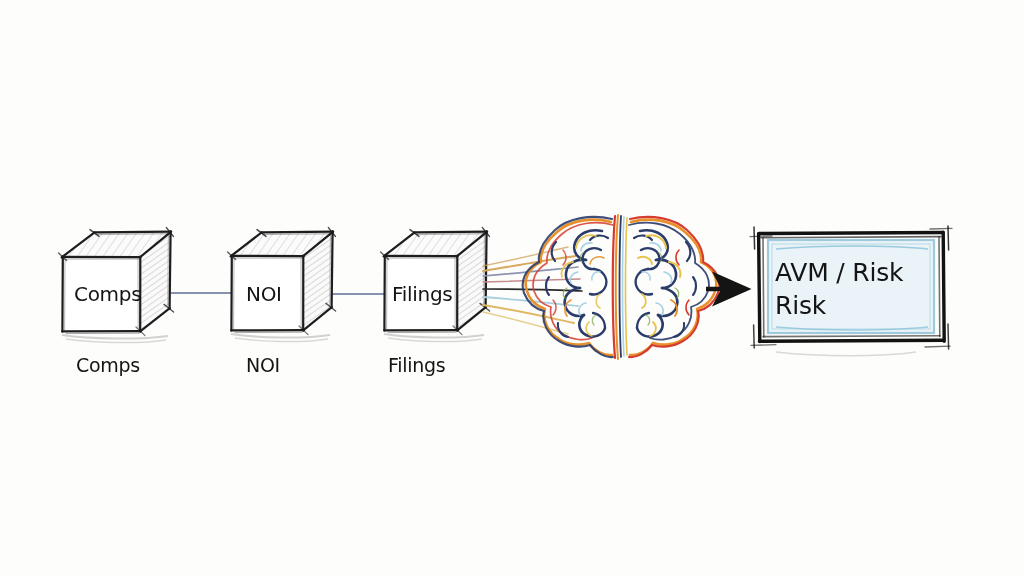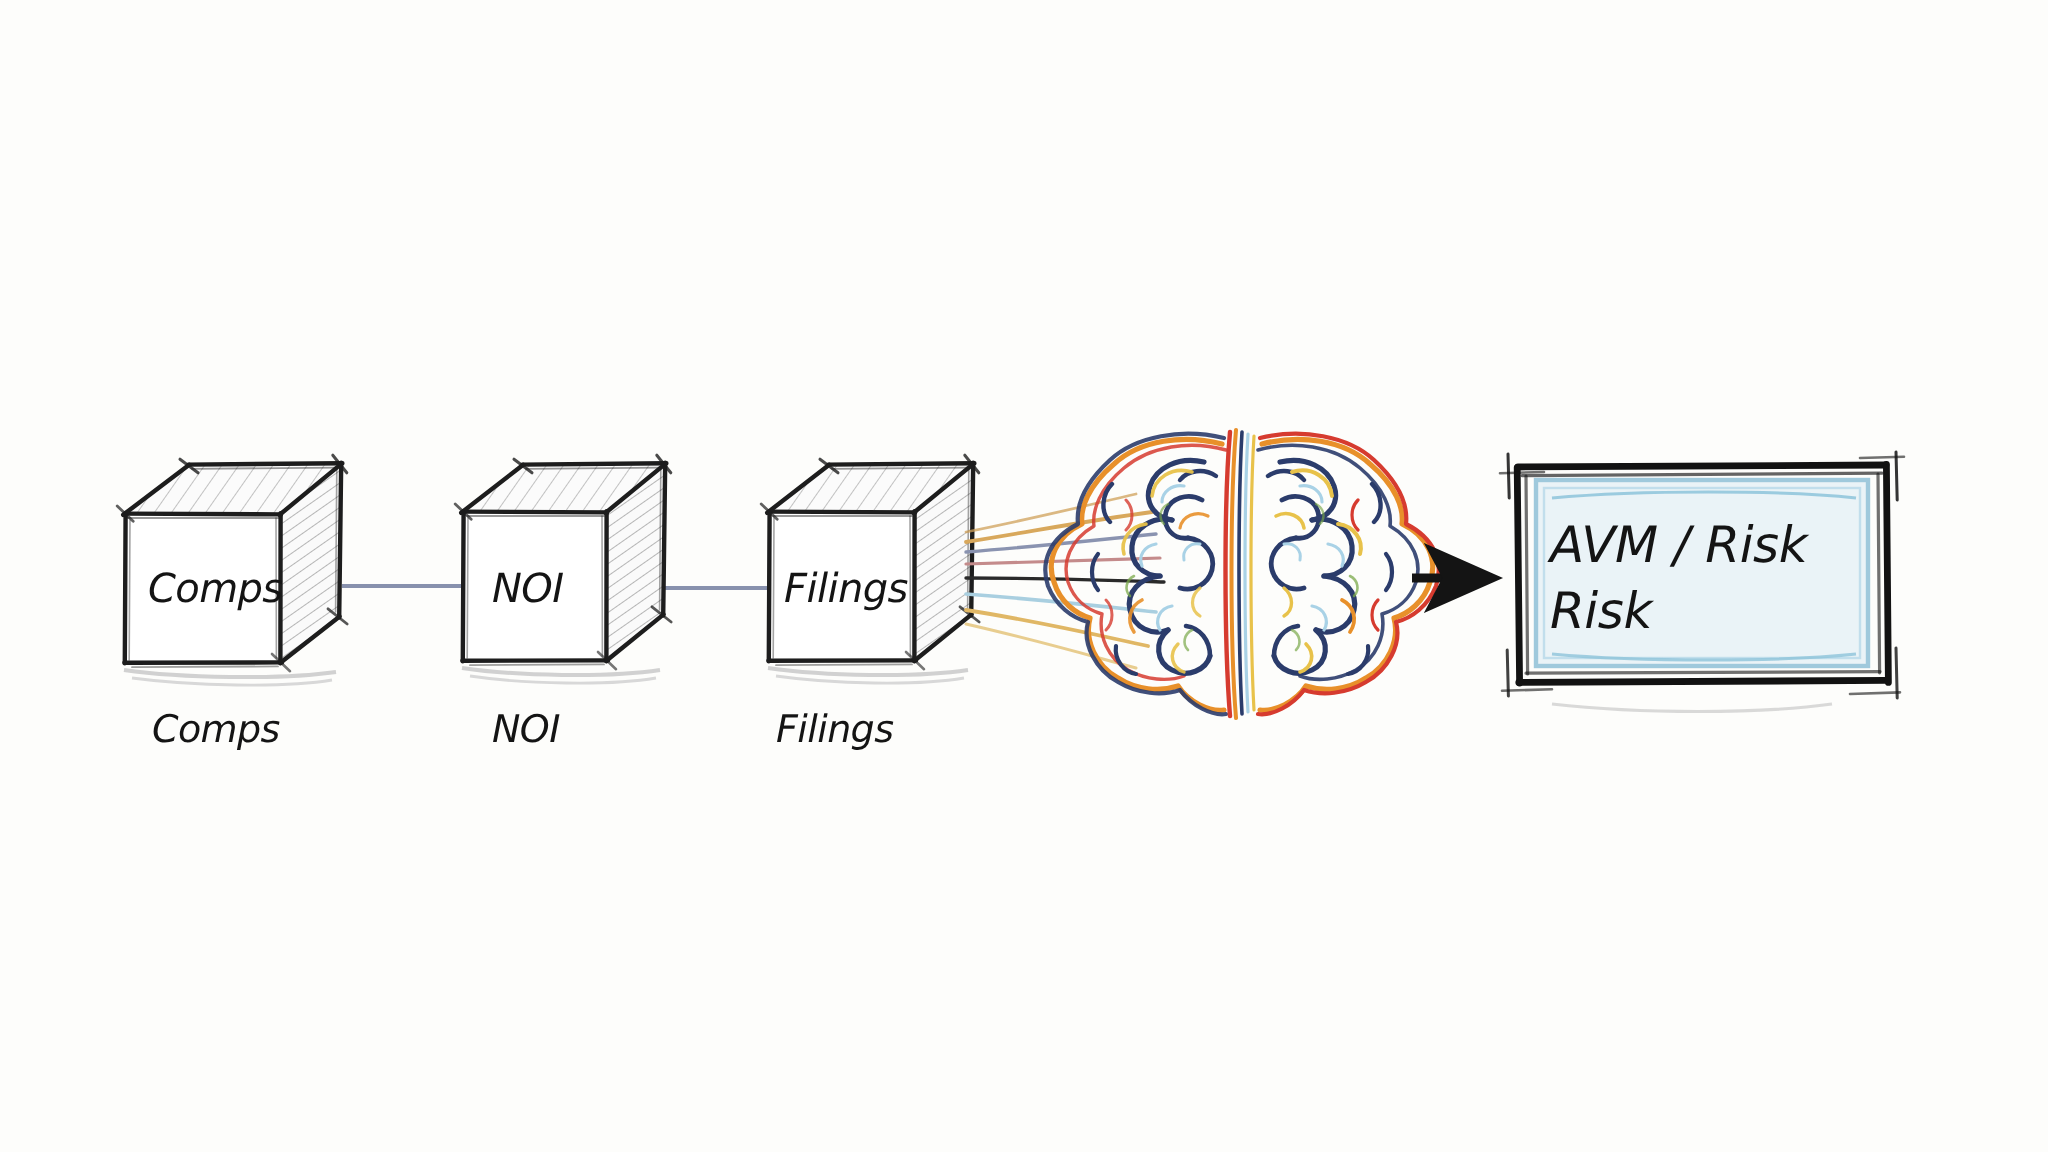--- a/index.html
+++ b/index.html
@@ -7,21 +7,20 @@
     padding: 0;
     background: #ffffff;
   }
   #canvas {
     position: relative;
     width: 1024px;
     height: 576px;
     background: #fdfdfb;
     overflow: hidden;
     font-family: "DejaVu Sans", sans-serif;
-    font-style: italic;
   }
   #scene {
     position: absolute;
     inset: 0;
     width: 1024px;
     height: 576px;
   }
   .node-label {
     position: absolute;
     font-family: "DejaVu Sans", sans-serif;

